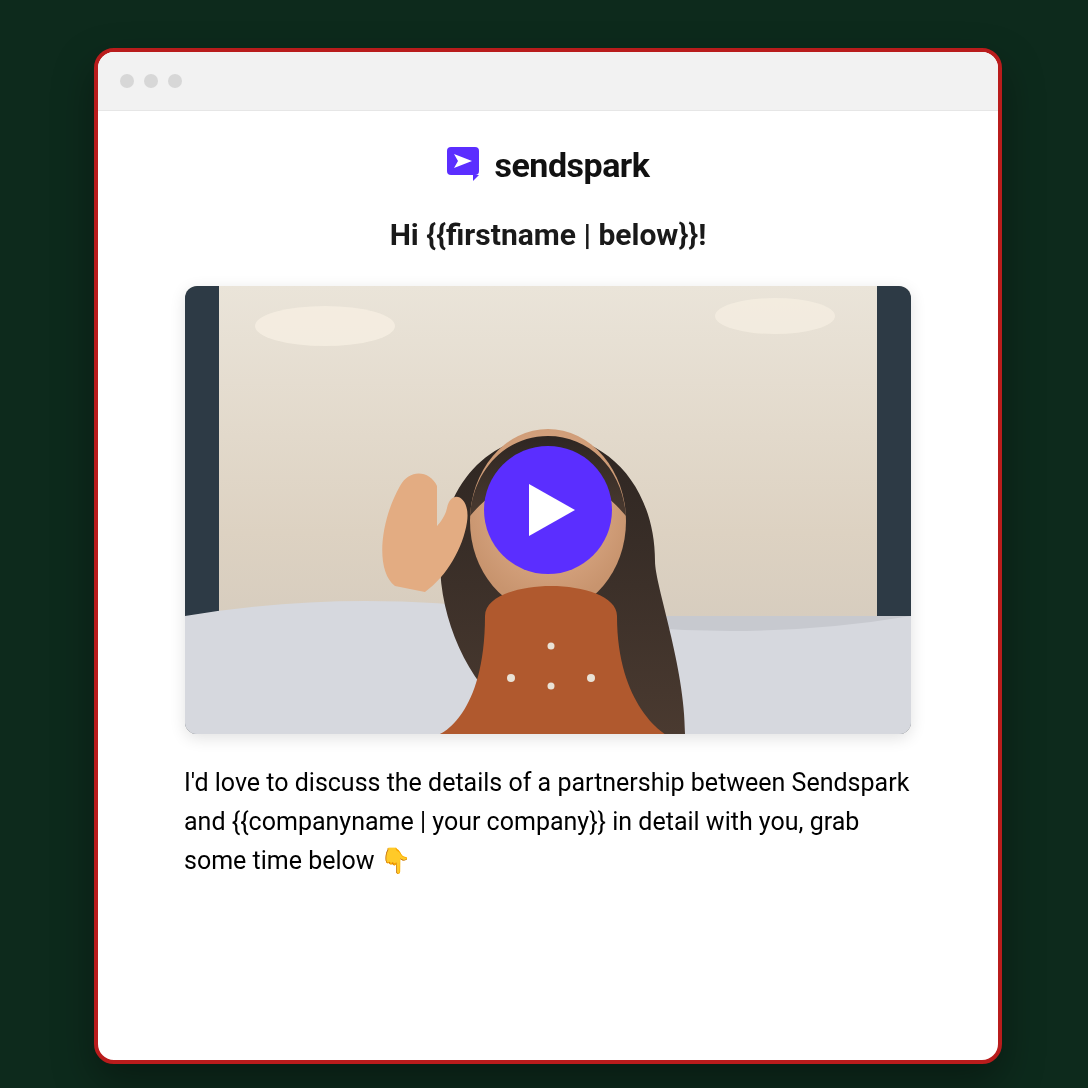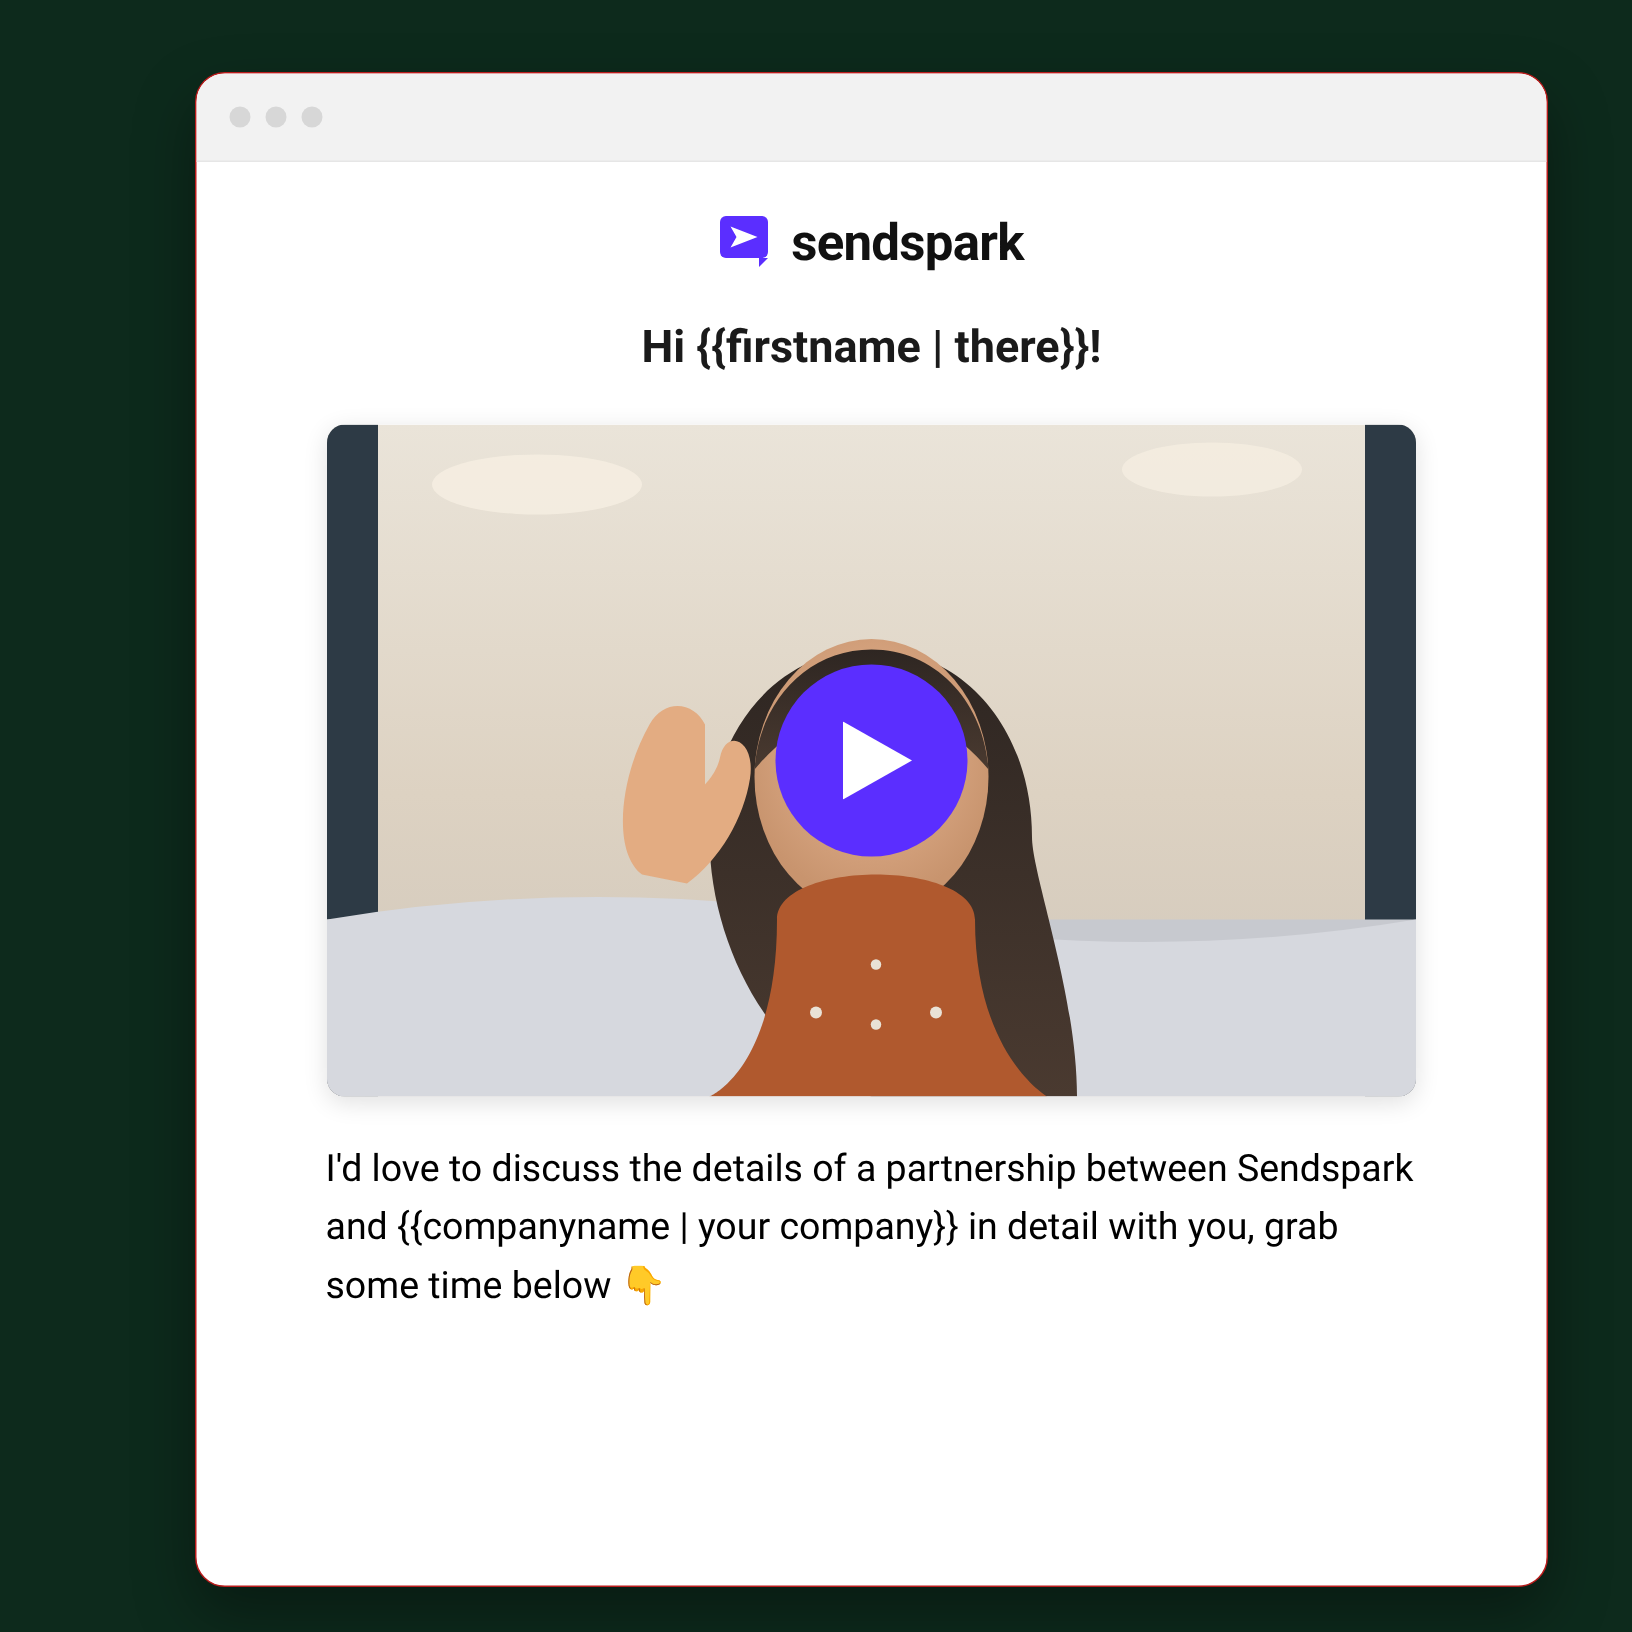--- a/index.html
+++ b/index.html
@@ -1,16 +1,16 @@
 <!DOCTYPE html>
 <html><head>
 <meta charset="utf-8">
 <style>
   html,body{margin:0;padding:0;width:1088px;height:1088px;background:#0d2a1c;font-family:-apple-system,BlinkMacSystemFont,"Segoe UI",Roboto,Helvetica,Arial,sans-serif;}
-  .window{position:absolute;left:94px;top:48px;width:900px;height:1008px;background:#ffffff;border:1px solid #b91c1c;border-radius:20px;box-shadow:0 18px 40px rgba(0,0,0,0.35);overflow:hidden;margin-left:36px;}
+  .window{position:absolute;left:94px;top:48px;width:900px;height:1008px;background:#ffffff;border:4px solid #b91c1c;border-radius:20px;box-shadow:0 18px 40px rgba(0,0,0,0.35);overflow:hidden;}
   .titlebar{height:58px;background:#f2f2f2;border-bottom:1px solid #e6e6e6;display:flex;align-items:center;padding-left:22px;gap:10px;}
   .dot{width:14px;height:14px;border-radius:50%;background:#d7d7d7;}
   .content{padding:30px 86px 0 86px;display:flex;flex-direction:column;align-items:center;}
   .logo{display:flex;align-items:center;gap:12px;margin-top:4px;}
   .logo-name{font-size:34px;font-weight:700;color:#111;letter-spacing:-0.5px;}
   .greeting{margin-top:32px;font-size:30px;font-weight:700;color:#1a1a1a;text-align:center;}
   .video{margin-top:34px;width:726px;height:448px;border-radius:12px;overflow:hidden;position:relative;box-shadow:0 4px 16px rgba(0,0,0,0.12);}
   .video-bg{position:absolute;inset:0;}
   .play{position:absolute;left:50%;top:50%;width:128px;height:128px;margin-left:-64px;margin-top:-64px;border-radius:50%;background:#5b2eff;display:flex;align-items:center;justify-content:center;cursor:pointer;}
   .play svg{margin-left:8px;}
@@ -33,21 +33,21 @@
       <span>
         <svg width="36" height="36" viewBox="0 0 36 36">
           <rect x="0" y="2" width="32" height="28" rx="4" fill="#5b2eff"></rect>
           <path d="M32 30 L26 36 L26 30 Z" fill="#5b2eff"></path>
           <path d="M7 9 L25 16 L7 23 L11 16 Z" fill="#ffffff"></path>
         </svg>
       </span>
       <span class="logo-name">sendspark</span>
     </div>
 
-    <div class="greeting">Hi {{firstname | there}}!</div>
+    <div class="greeting">Hi {{firstname | below}}!</div>
 
     <div class="video">
       <svg class="video-bg" viewBox="0 0 726 448" preserveAspectRatio="xMidYMid slice">
         <defs>
           <linearGradient id="room" x1="0" y1="0" x2="0" y2="1">
             <stop offset="0" stop-color="#eae4d9"></stop>
             <stop offset="0.55" stop-color="#ddd2c2"></stop>
             <stop offset="1" stop-color="#cfc6ba"></stop>
           </linearGradient>
           <radialGradient id="face" cx="50%" cy="40%" r="55%">

